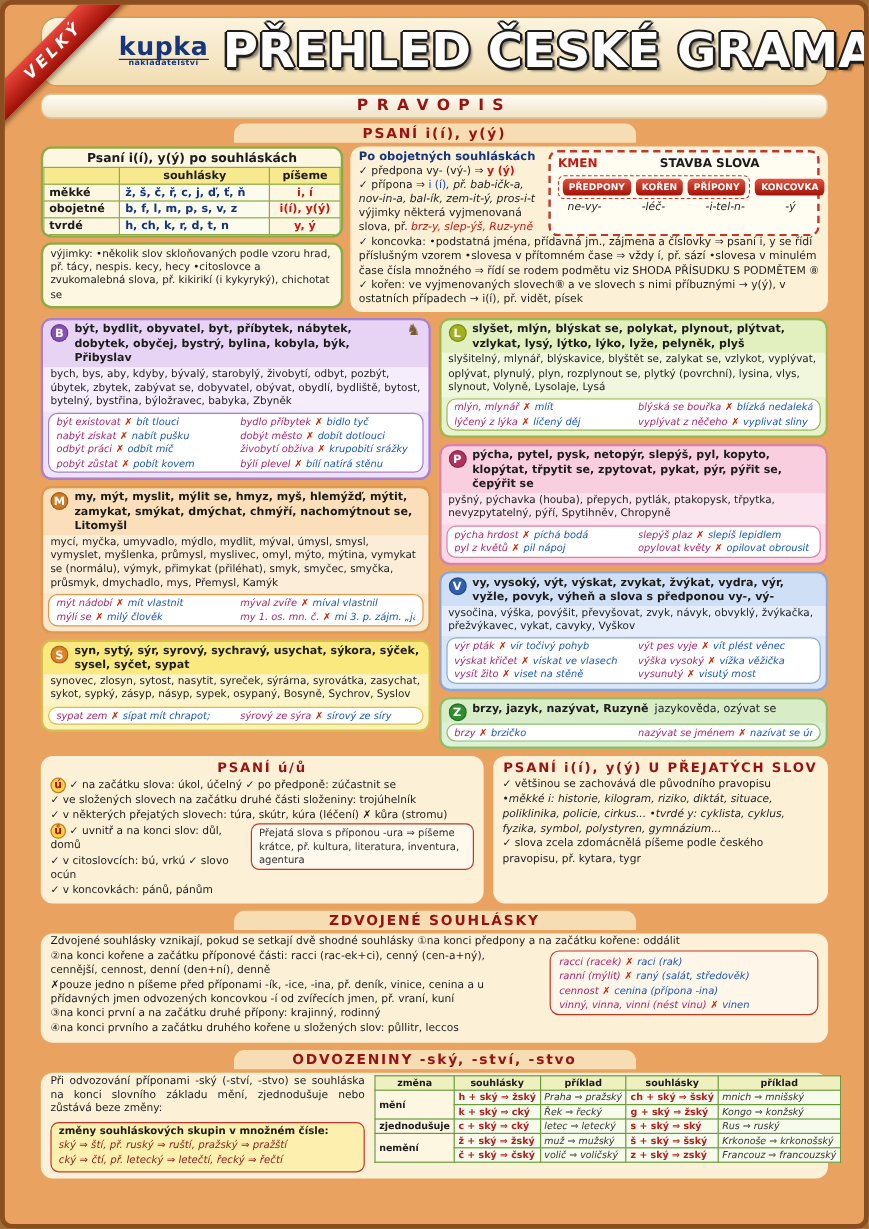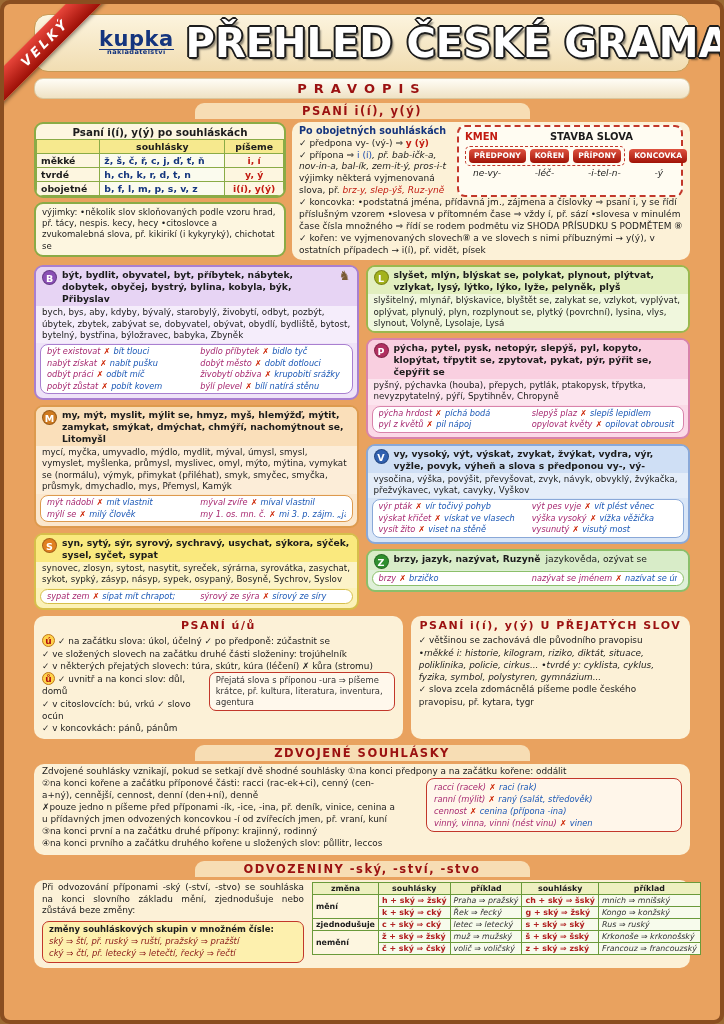--- a/index.html
+++ b/index.html
@@ -73,21 +73,21 @@
   .uoline{font-size:8.9px;line-height:1.38}
   .ubadge{display:inline-block;width:13px;height:13px;border-radius:50%;background:#ffd24a;border:1px solid #c07818;color:#b01010;font-weight:800;text-align:center;line-height:12px;font-size:9px;margin-right:3px}
   .uo-bottom{display:flex;gap:7px;align-items:flex-start}
   .uo-bottom .uleft{flex:1}
   .urabox{border:1.5px solid #c2372a;border-radius:7px;background:#fff8ec;padding:2px 6px;font-size:8.4px;line-height:1.3;width:186px;flex:none;color:#333}
   .pj .uoline{font-size:8.9px}
   
   .zd .zline{font-size:8.9px;line-height:1.34}
   .zd-flex{display:flex;gap:24px;align-items:flex-start}
   .zd-left{flex:1}
-  .zdbox{border:1.5px solid #c2372a;border-radius:8px;background:#fff6ea;padding:2px 7px;font-size:8.3px;line-height:1.45;width:256px;flex:none}
+  .zdbox{border:1.5px solid #c2372a;border-radius:8px;background:#fff6ea;padding:2px 7px;font-size:8.3px;line-height:1.45;width:224px;flex:none}
   
   .od-flex{display:flex;gap:8px;align-items:flex-start}
   .od-left{width:262px;flex:none}
   .od-intro{font-size:8.9px;line-height:1.32;text-align:justify}
   .odbox{border:1.5px solid #c2372a;border-radius:7px;background:#fdf0ae;padding:2px 6px;font-size:8.5px;line-height:1.4;margin-top:4px}
   .odbox .bt{font-weight:800}
   .odbox .bl{color:#8a1a1a;font-style:italic}
   .odtable{flex:1}
   .odtable table{border-collapse:collapse;width:100%;font-size:7.9px;background:#fff}
   .odtable th{background:#eef0c0;border:1px solid #6a9a3a;font-weight:800;padding:1px 2px}
@@ -124,28 +124,28 @@
             <th></th>
             <th>souhlásky</th>
             <th>píšeme</th>
           </tr>
           <tr>
             <td class="rl">měkké</td>
             <td class="lt">ž, š, č, ř, c, j, ď, ť, ň</td>
             <td class="wr">i, í</td>
           </tr>
           <tr>
+            <td class="rl">obojetné</td>
+            <td class="lt">b, f, l, m, p, s, v, z</td>
+            <td class="wr">i(í), y(ý)</td>
+          </tr>
+          <tr>
             <td class="rl">tvrdé</td>
             <td class="lt">h, ch, k, r, d, t, n</td>
             <td class="wr">y, ý</td>
-          </tr>
-          <tr>
-            <td class="rl">obojetné</td>
-            <td class="lt">b, f, l, m, p, s, v, z</td>
-            <td class="wr">i(í), y(ý)</td>
           </tr>
         </tbody>
           </table>
       </div>
       <div class="exc">výjimky: •několik slov skloňovaných podle vzoru hrad, př. tácy, nespis. kecy, hecy •citoslovce a zvukomalebná slova, př. kikirikí (i kykyryký), chichotat se</div>
     </div>
 
     <div class="rightpanel">
       <div class="rp-top">
         <div class="rules">
@@ -230,20 +230,26 @@
     </div>
 
     <div class="lcol">
 
       <section class="lsec c-l">
         <div class="lhead">
             <span class="badge">L</span>
             <span>slyšet, mlýn, blýskat se, polykat, plynout, plýtvat, vzlykat, lysý, lýtko, lýko, lyže, pelyněk, plyš</span>
           </div>
         <div class="lrel">slyšitelný, mlynář, blýskavice, blyštět se, zalykat se, vzlykot, vyplývat, oplývat, plynulý, plyn, rozplynout se, plytký (povrchní), lysina, vlys, slynout, Volyně, Lysolaje, Lysá</div>
+        <div class="lpairs">
+          <span class="pair"><i class="a">mlýn, mlynář</i><i class="x">✗</i><i class="b">mlít</i></span>
+          <span class="pair"><i class="a">blýská se bouřka</i><i class="x">✗</i><i class="b">blízká nedaleká</i></span>
+          <span class="pair"><i class="a">lýčený z lýka</i><i class="x">✗</i><i class="b">líčený děj</i></span>
+          <span class="pair"><i class="a">vyplývat z něčeho</i><i class="x">✗</i><i class="b">vyplivat sliny</i></span>
+        </div>
       </section>
 
       <section class="lsec c-p">
         <div class="lhead">
             <span class="badge">P</span>
             <span>pýcha, pytel, pysk, netopýr, slepýš, pyl, kopyto, klopýtat, třpytit se, zpytovat, pykat, pýr, pýřit se, čepýřit se</span>
           </div>
         <div class="lrel">pyšný, pýchavka (houba), přepych, pytlák, ptakopysk, třpytka, nevyzpytatelný, pýří, Spytihněv, Chropyně</div>
         <div class="lpairs">
           <span class="pair"><i class="a">pýcha hrdost</i><i class="x">✗</i><i class="b">píchá bodá</i></span>

